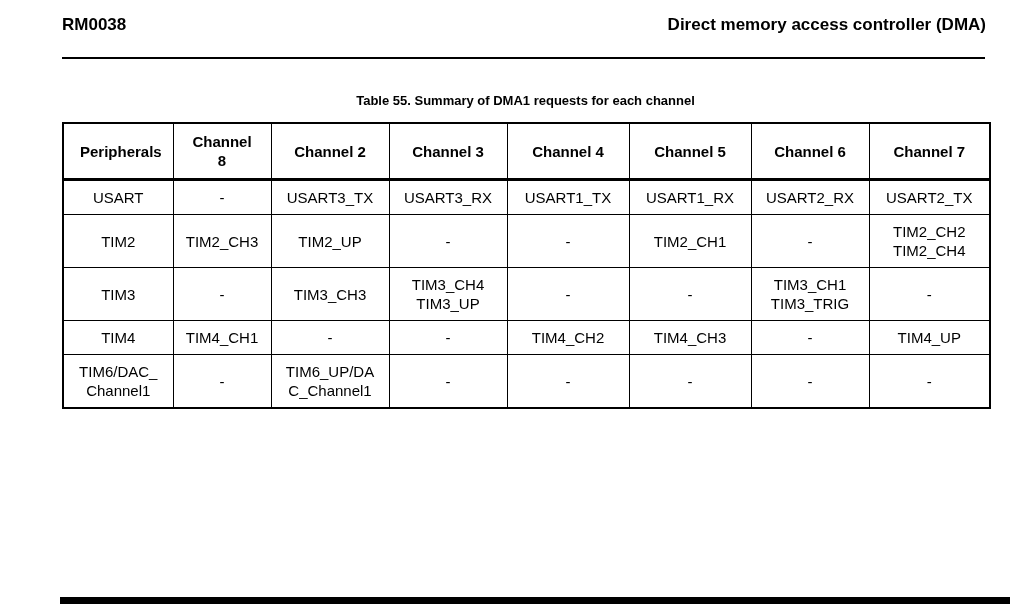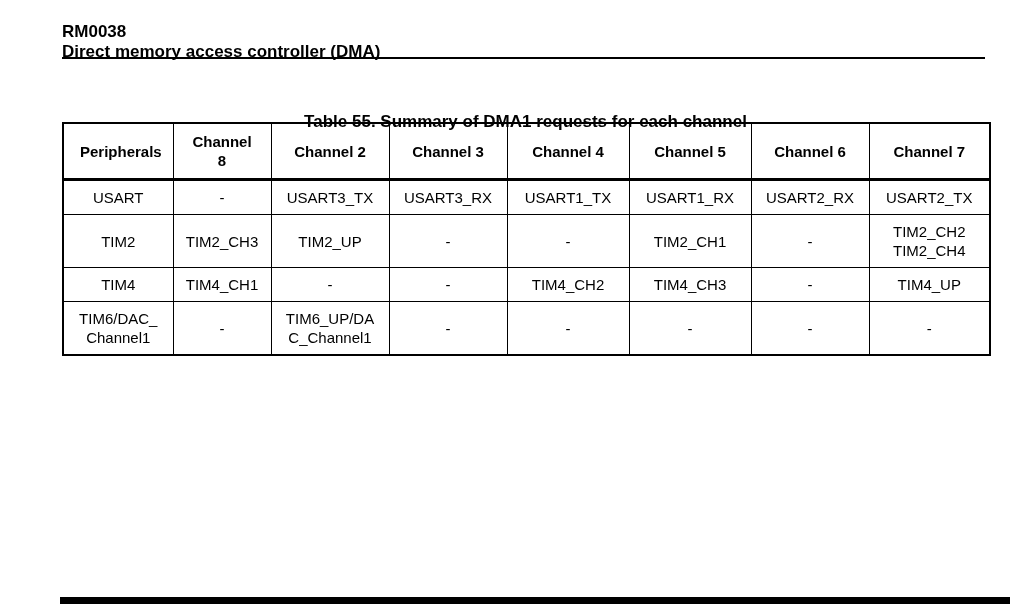--- a/index.html
+++ b/index.html
@@ -6,43 +6,41 @@
   html, body { background: #ffffff; }
   body {
     width: 1028px; height: 604px;
     position: relative;
     font-family: "Liberation Sans", sans-serif;
     color: #000;
     overflow: hidden;
   }
   .doc-header {
     position: absolute;
-    left: 62px; top: 22px;
+    left: 62px; top: 15px;
     width: 924px;
     display: flex;
     justify-content: space-between;
     align-items: baseline;
     font-size: 17px;
     font-weight: bold;
-    flex-direction: column;
   }
   .header-rule {
     position: absolute;
     left: 62px; top: 57px;
     width: 923px; height: 2px;
     background: #000;
   }
   .table-caption {
     position: absolute;
     left: 62px; top: 93px;
     width: 927px;
     text-align: center;
-    font-size: 17px;
+    font-size: 13px;
     font-weight: bold;
-    margin-top: 19px;
   }
   table.dma {
     position: absolute;
     left: 62px; top: 122px;
     width: 927px;
     border-collapse: collapse;
     table-layout: fixed;
     border: 2px solid #000;
   }
   table.dma th {
@@ -122,20 +120,32 @@
         <td>TIM2_CH3</td>
         <td>TIM2_UP</td>
         <td>-</td>
         <td>-</td>
         <td>TIM2_CH1</td>
         <td>-</td>
         <td>TIM2_CH2
 TIM2_CH4</td>
       </tr>
       <tr>
+        <td>TIM3</td>
+        <td>-</td>
+        <td>TIM3_CH3</td>
+        <td>TIM3_CH4
+TIM3_UP</td>
+        <td>-</td>
+        <td>-</td>
+        <td>TIM3_CH1
+TIM3_TRIG</td>
+        <td>-</td>
+      </tr>
+      <tr>
         <td>TIM4</td>
         <td>TIM4_CH1</td>
         <td>-</td>
         <td>-</td>
         <td>TIM4_CH2</td>
         <td>TIM4_CH3</td>
         <td>-</td>
         <td>TIM4_UP</td>
       </tr>
       <tr>

